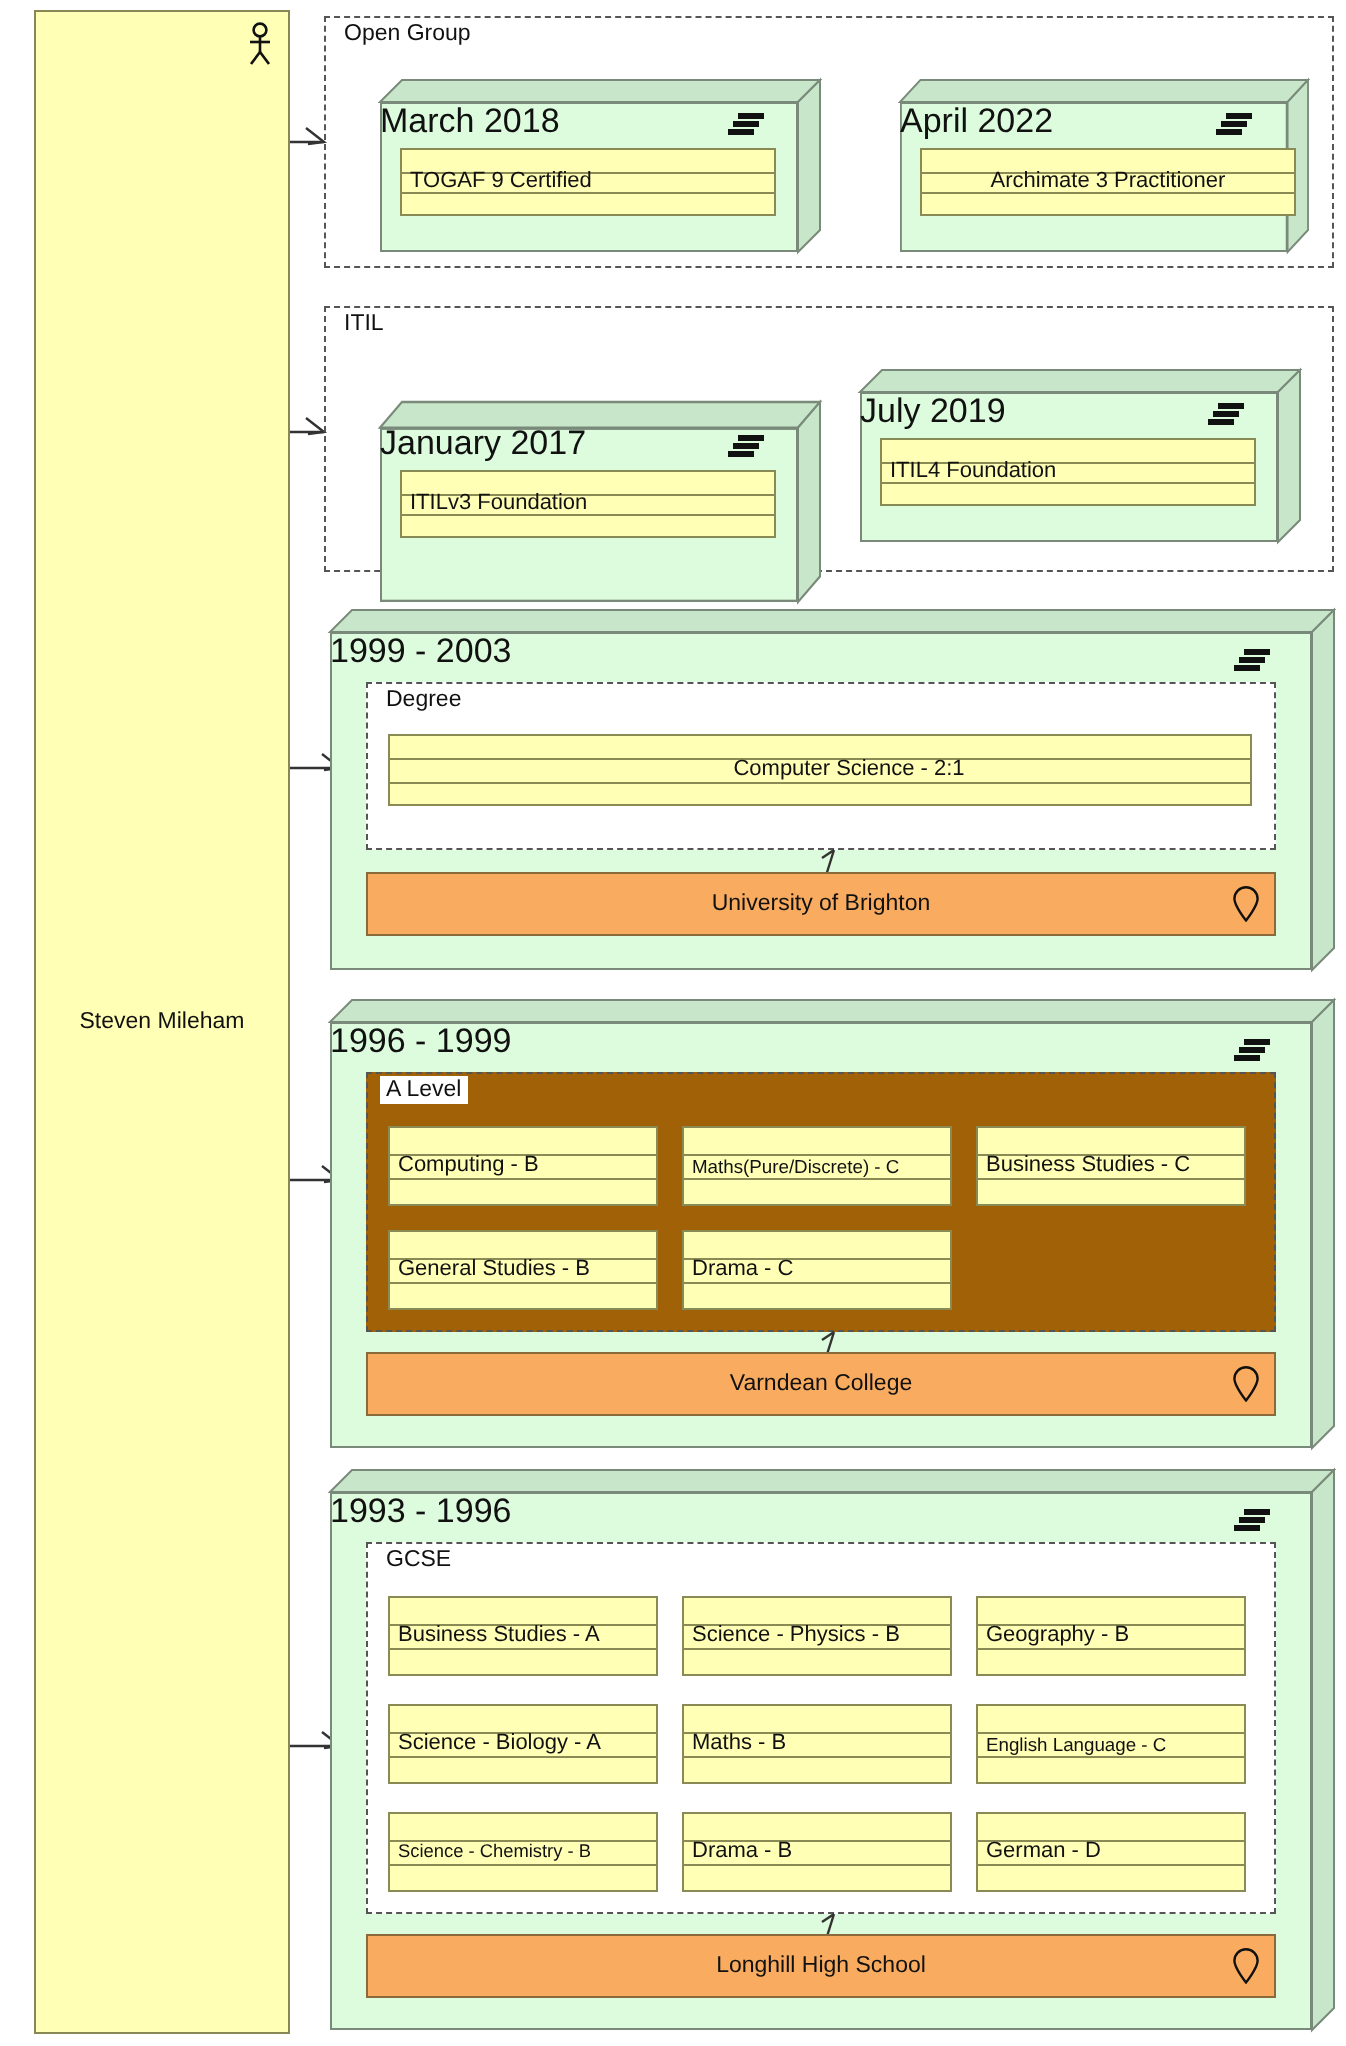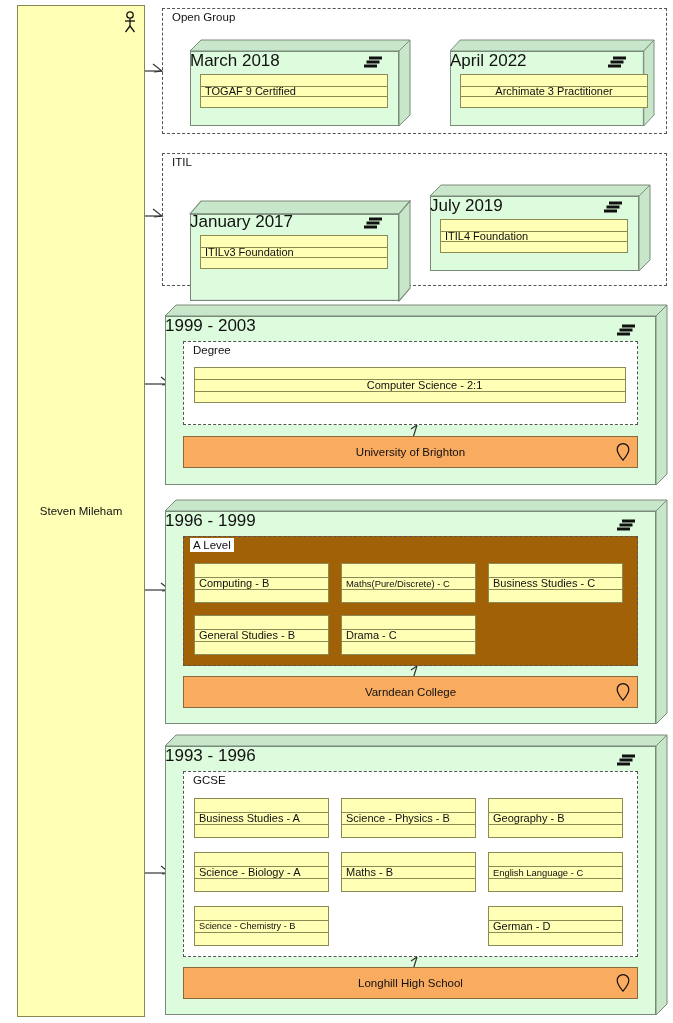--- a/index.html
+++ b/index.html
@@ -333,20 +333,25 @@
       <span class="l1"></span>
         <span class="l2"></span>
       <div class="item-text" style="font-size:9.4px;">English Language - C</div>
     </div>
 
     <div class="abs item" style="left:10px;top:134px;width:135px;height:40px;">
       <span class="l1"></span>
         <span class="l2"></span>
       <div class="item-text" style="font-size:9.2px;">Science - Chemistry - B</div>
     </div>
+    <div class="abs item" style="left:157px;top:134px;width:135px;height:40px;">
+      <span class="l1"></span>
+        <span class="l2"></span>
+      <div class="item-text">Drama - B</div>
+    </div>
     <div class="abs item" style="left:304px;top:134px;width:135px;height:40px;">
       <span class="l1"></span>
         <span class="l2"></span>
       <div class="item-text">German - D</div>
     </div>
   </div>
 
   <svg class="conn" style="left:238px;top:220px;width:20px;height:18px;">
     <path d="M9,18 L14,2 M14,2 L8,6" stroke="#333" stroke-width="1.2" fill="none"></path>
   </svg>

